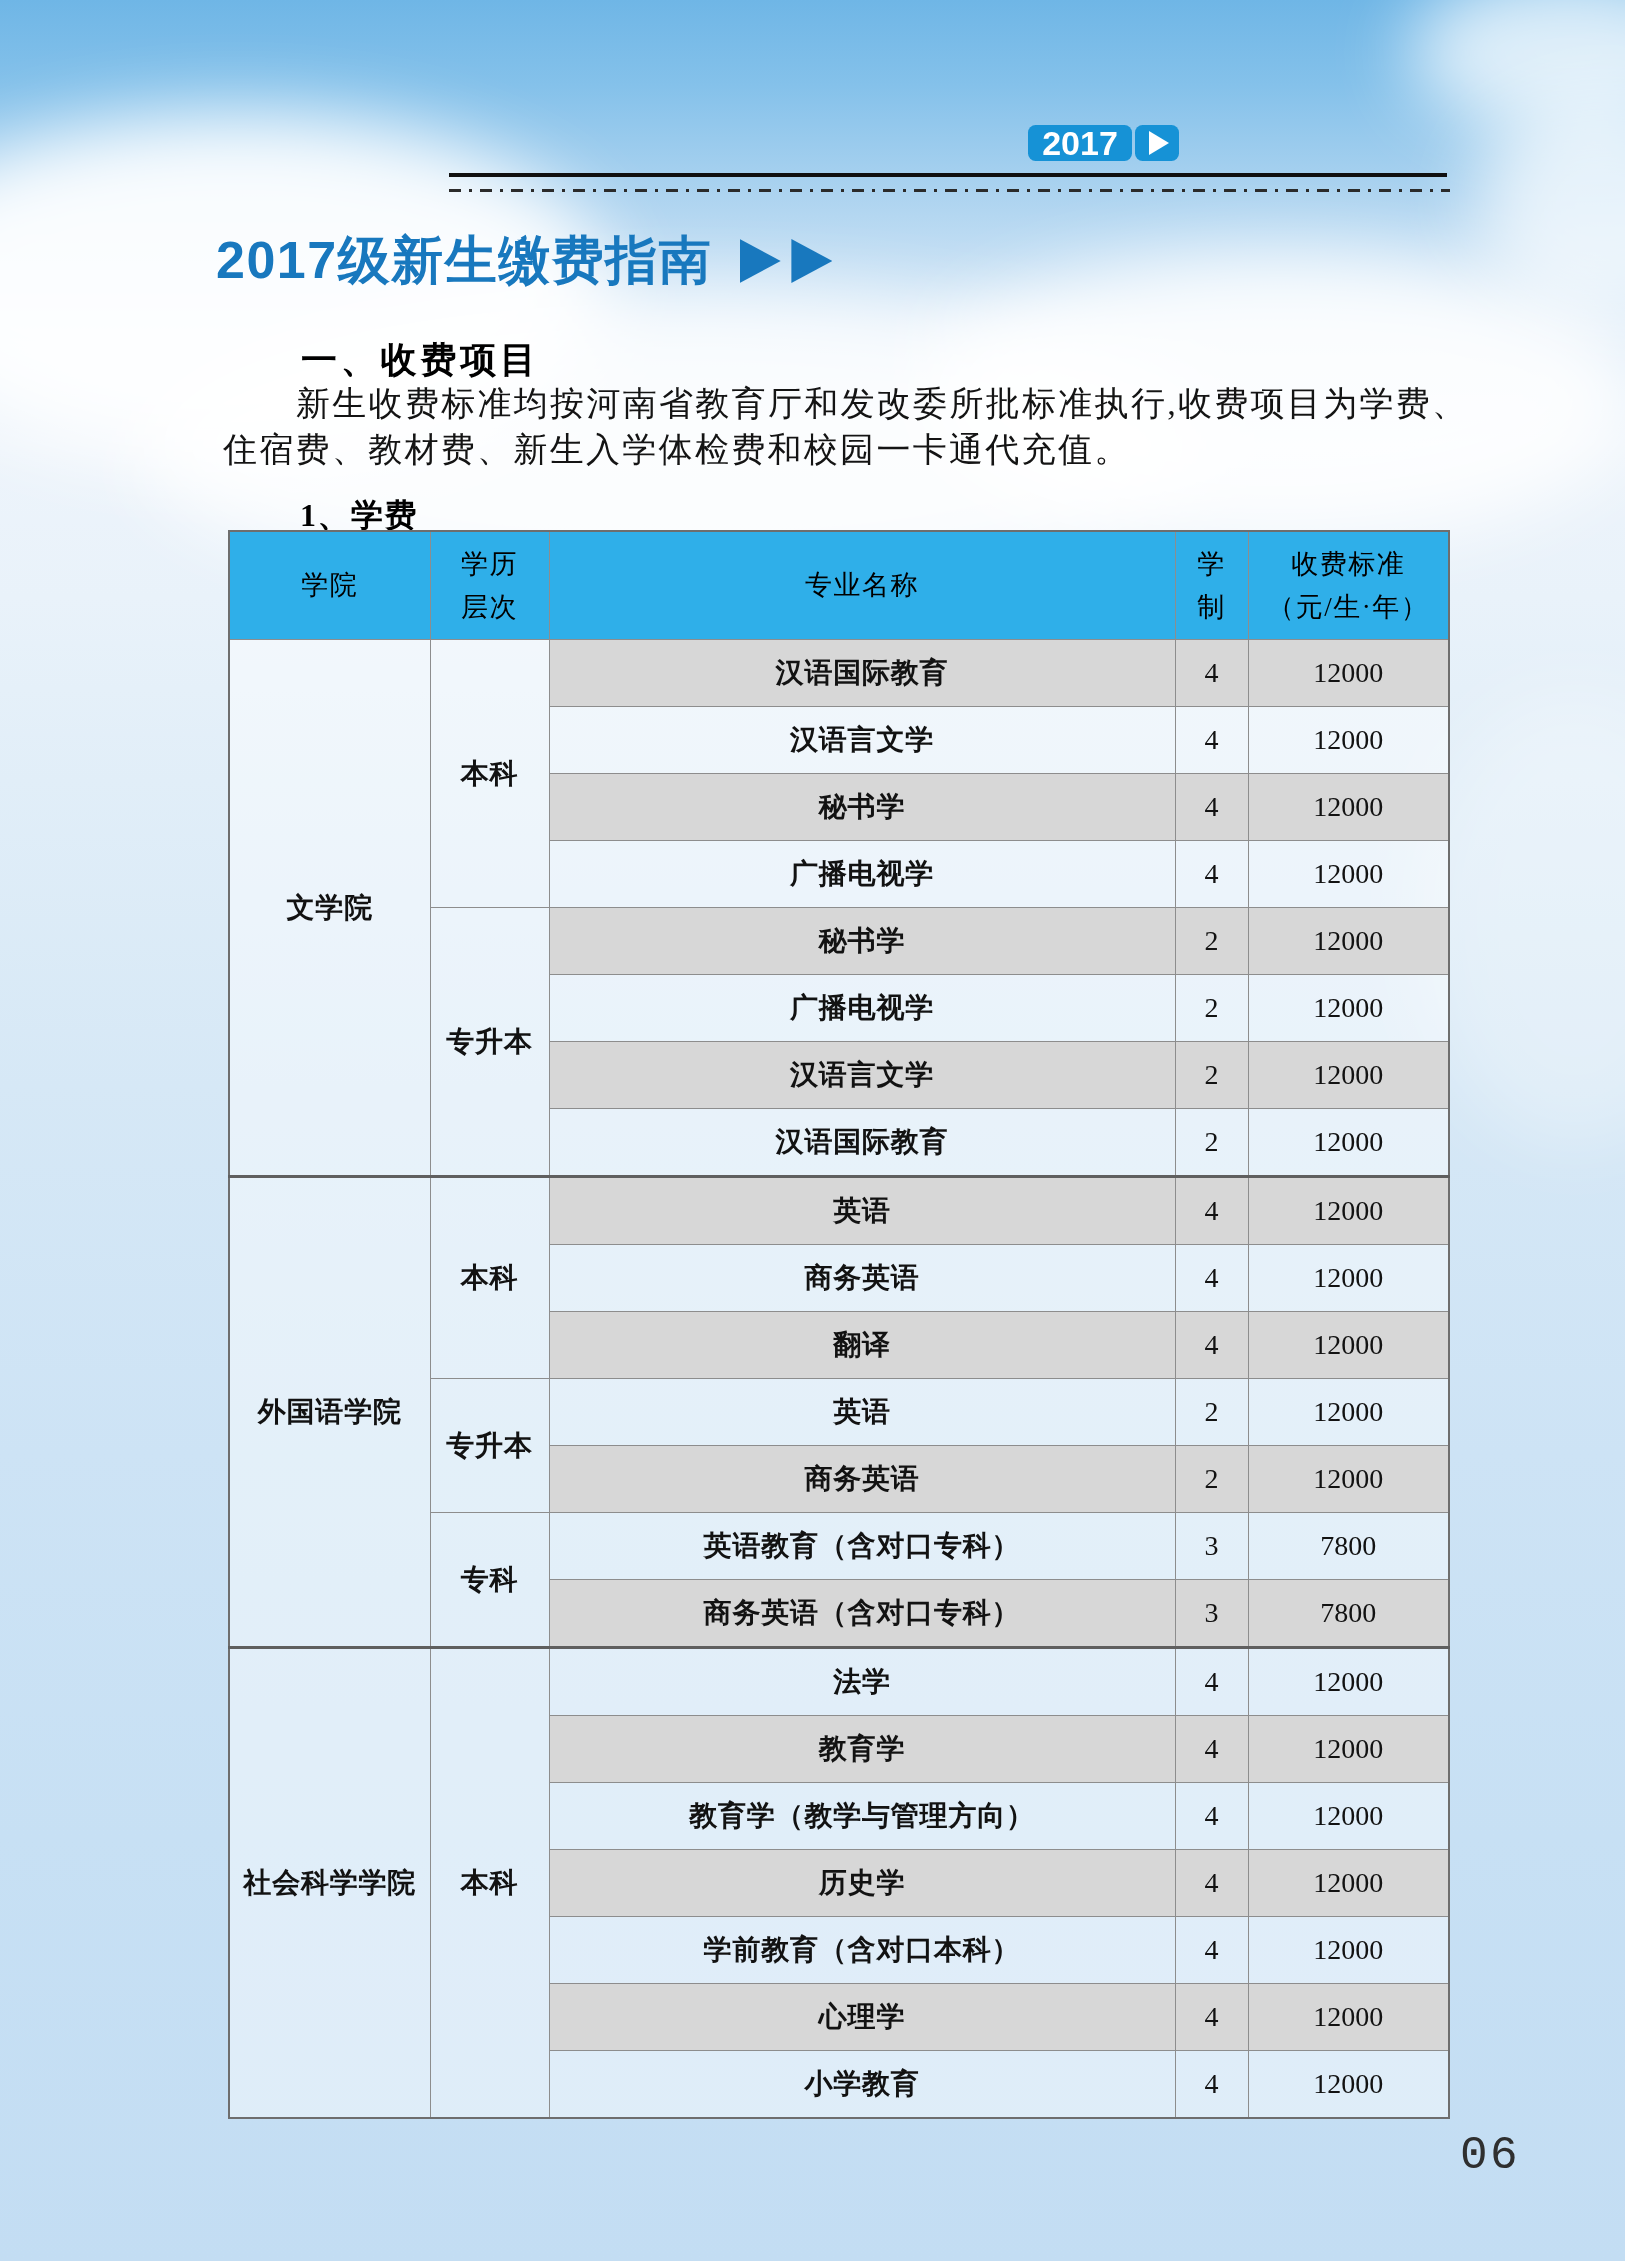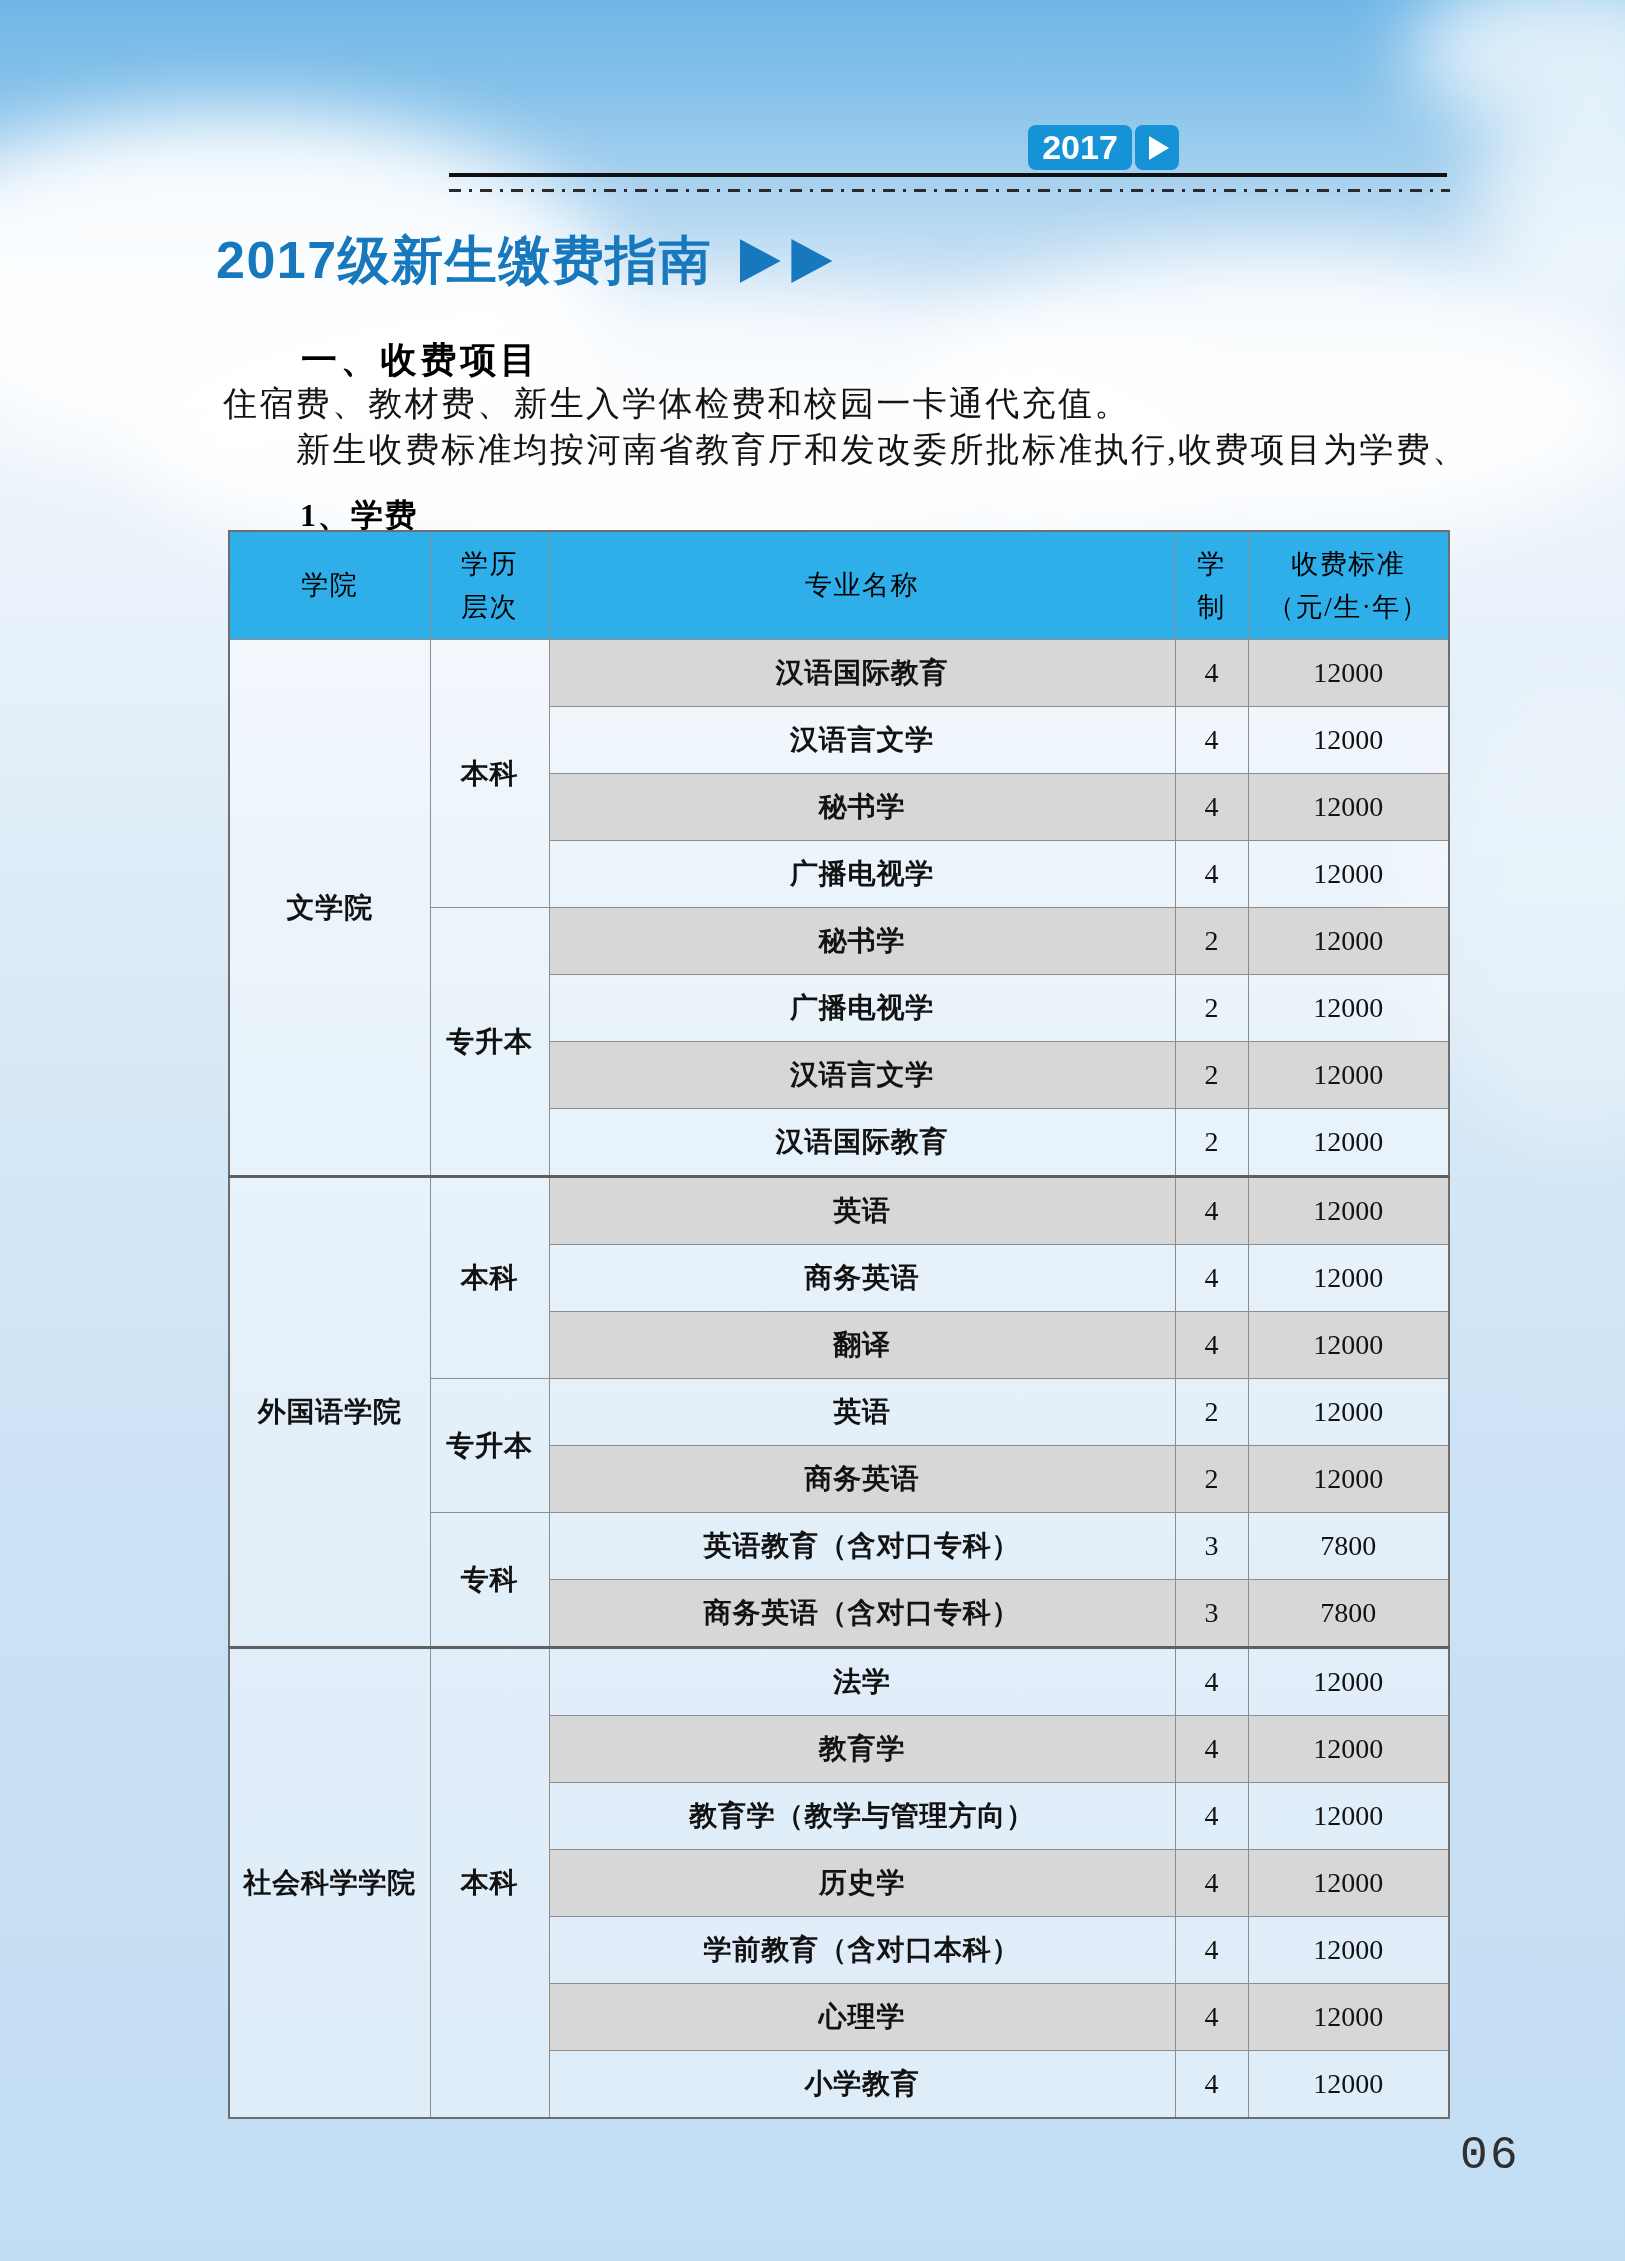--- a/index.html
+++ b/index.html
@@ -14,21 +14,21 @@
   .cloud{position:absolute;border-radius:50%;filter:blur(37px);pointer-events:none;}
   .c1{left:-138px;top:115px;width:750px;height:352px;background:rgba(255,255,255,.92);}
   .c2{left:138px;top:291px;width:1071px;height:306px;background:rgba(255,255,255,.8);}
   .c3{left:918px;top:252px;width:727px;height:291px;background:rgba(255,255,255,.85);}
   .c4{left:1408px;top:-31px;width:321px;height:168px;background:rgba(255,255,255,.75);}
   .c5{left:1476px;top:92px;width:252px;height:229px;background:rgba(255,255,255,.7);}
   .c6{left:1415px;top:688px;width:321px;height:459px;background:rgba(255,255,255,.3);}
 
   
   .badge{
-    position:absolute;top:125px;height:45px;background:#1692d6;border-radius:7.6px;
+    position:absolute;top:125px;height:36px;background:#1692d6;border-radius:7.6px;
     display:flex;align-items:center;justify-content:center;
   }
   .badge-year{left:1028px;width:104px;color:#fff;
     font-family:"Liberation Sans","DejaVu Sans",sans-serif;font-size:34px;font-weight:700;}
   .badge-play{left:1135px;width:44px;}
   .play-tri{width:0;height:0;border-left:20px solid #fff;border-top:12.2px solid transparent;border-bottom:12.2px solid transparent;margin-left:4.6px;}
   .banner-title{
     position:absolute;left:1187px;top:118px;
     font-family:"Liberation Sans","DejaVu Sans",sans-serif;
     font-size:44px;font-weight:700;color:#0c0c0c;letter-spacing:0.8px;white-space:nowrap;
@@ -111,22 +111,22 @@
     <span>2017级新生缴费指南</span>
     <span class="arrows">
       <span class="arrow"></span>
       <span class="arrow"></span>
     </span>
   </div>
 
   <div class="section-heading">一、收费项目</div>
 
   <div class="para">
+    <div class="para-line para-line1">新生收费标准均按河南省教育厅和发改委所批标准执行,收费项目为学费、</div>
     <div class="para-line">住宿费、教材费、新生入学体检费和校园一卡通代充值。</div>
-    <div class="para-line para-line1">新生收费标准均按河南省教育厅和发改委所批标准执行,收费项目为学费、</div>
   </div>
 
   <div class="sub-heading">1、学费</div>
 
   <table class="fee-table">
     <colgroup>
       <col style="width:201px">
         <col style="width:119px">
         <col style="width:626px">
         <col style="width:73px">

